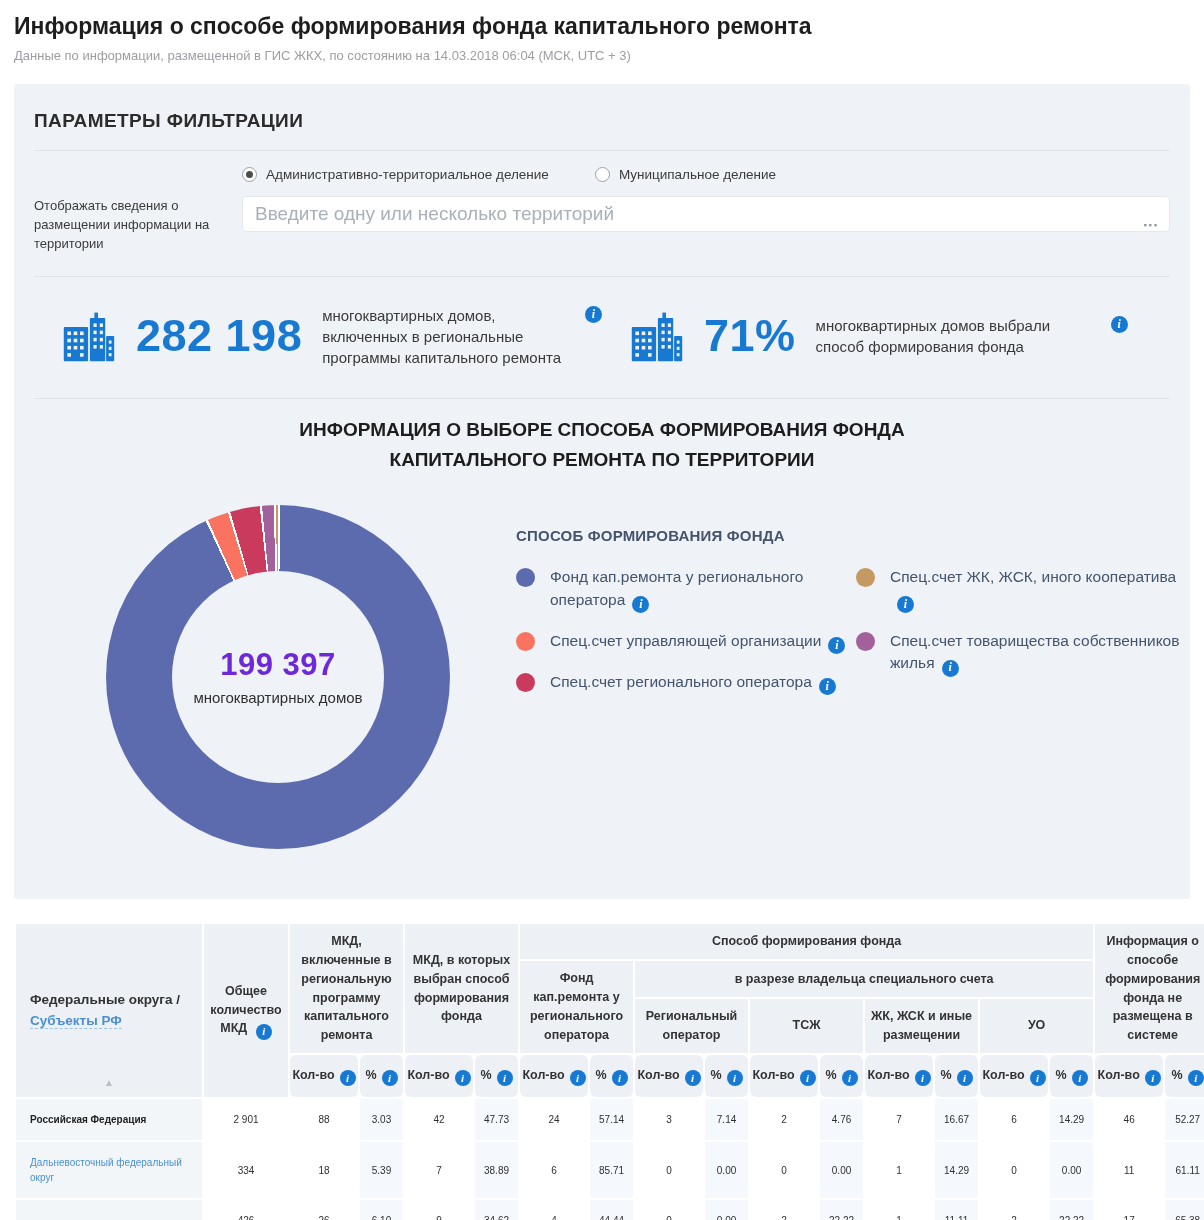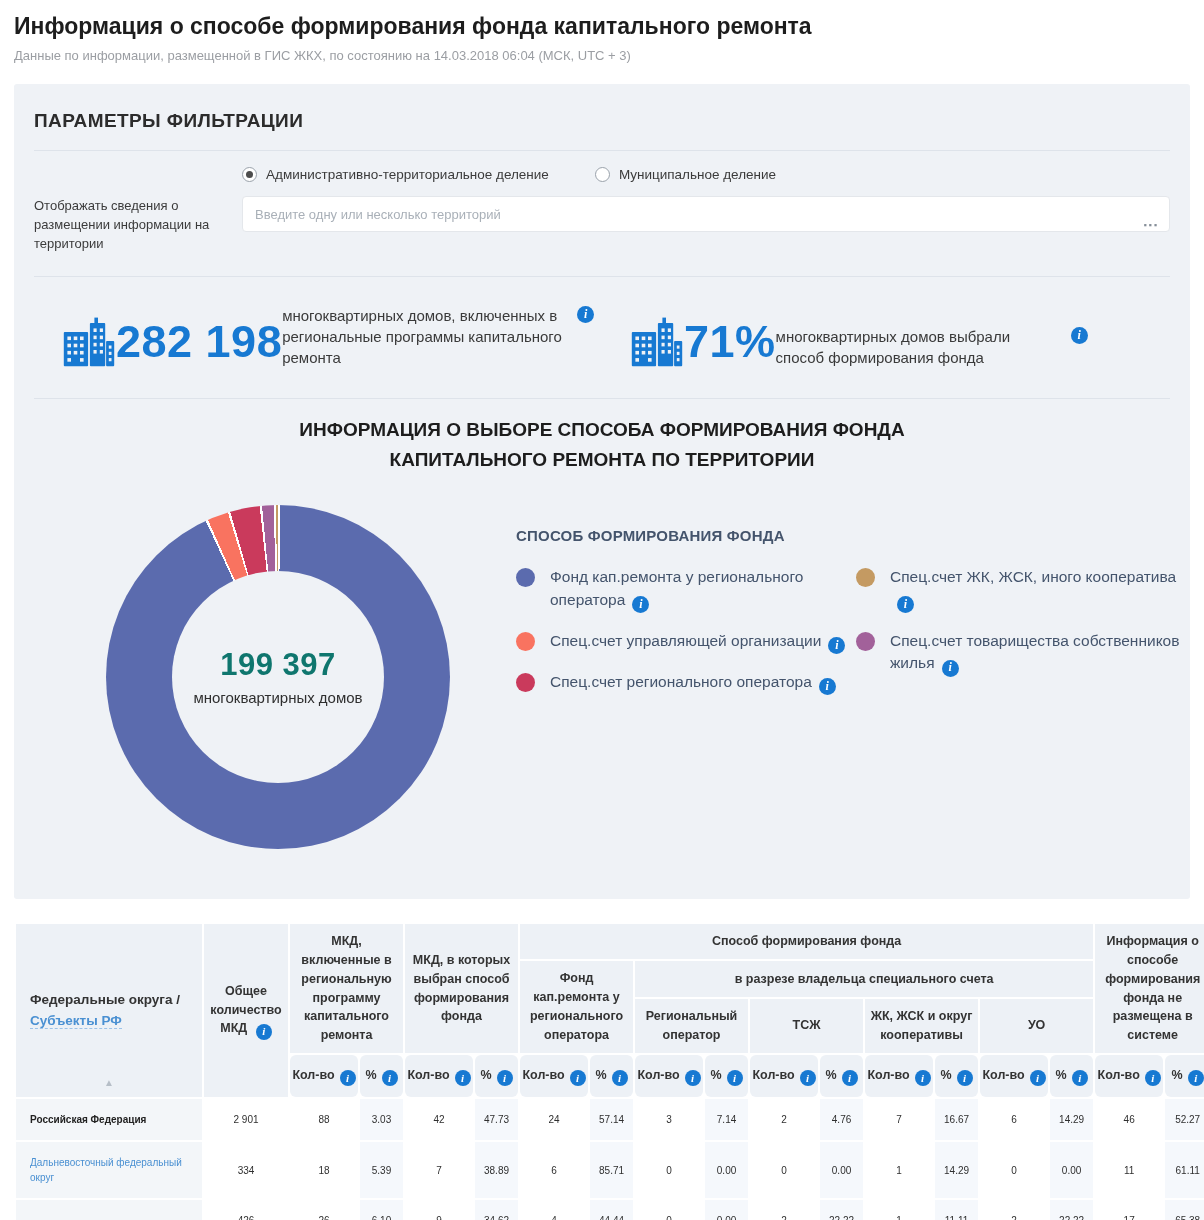--- a/index.html
+++ b/index.html
@@ -21,46 +21,46 @@
 
   .filter-grid { display:grid; grid-template-columns:208px 1fr; row-gap:14px; padding-bottom:6px; }
   .radio-row { grid-column:2; display:flex; gap:46px; align-items:center; }
   .radio { display:inline-flex; align-items:flex-start; gap:9px; cursor:pointer; font-size:13.5px; color:#3b3b3b; }
   .rb { width:15px; height:15px; border-radius:50%; border:1px solid #9aa2ab; background:#fff; position:relative; flex:none; }
   .rb.on::after { content:""; position:absolute; inset:3px; border-radius:50%; background:#4d4d4d; }
   .territory-label { font-size:13px; color:#3b3b3b; line-height:1.45; padding-top:1px; }
   .territory-box { position:relative; }
   .territory-box input {
     width:100%; height:36px; border:1px solid #e4e7eb; border-radius:4px; background:#fff;
-    font-family:"Liberation Sans",sans-serif; font-size:13px; color:#333; padding:0 44px 0 12px;
+    font-family:"Liberation Sans",sans-serif; font-size:19px; color:#333; padding:0 44px 0 12px;
   }
   .territory-box input::placeholder { color:#a9b0b8; }
   .ellipsis-btn { position:absolute; right:11px; top:50%; transform:translateY(-50%);
     font-size:9px; letter-spacing:2px; color:#858e98; cursor:pointer; line-height:1; }
 
   
   .stats-row { display:flex; padding:12px 0 14px; }
-  .stat { flex:1; display:flex; align-items:flex-end; padding-left:28px; }
+  .stat { flex:1; display:flex; align-items:center; gap:20px; padding-left:28px; }
   .stat-icon { width:54px; height:54px; flex:none; color:#1779d2; }
   .stat-number { font-size:45px; font-weight:bold; color:#1779d2; letter-spacing:.5px; white-space:nowrap; }
   .stat-desc { font-size:15px; color:#3a3a3a; line-height:1.4; max-width:312px; position:relative; padding-right:28px; }
   .info { display:inline-flex; width:17px; height:17px; border-radius:50%; background:#1779d2; color:#fff;
     font-family:"Liberation Serif", serif; font-style:italic; font-weight:bold; font-size:12px;
     align-items:center; justify-content:center; flex:none; cursor:pointer; vertical-align:-3px; }
   .stat-desc .info { position:absolute; top:1px; right:0; }
 
   
   .chart-title { text-align:center; font-size:19px; font-weight:bold; color:#1d1d1d;
     line-height:1.6; max-width:700px; margin:14px auto 30px; }
   .chart-flex { display:flex; gap:66px; padding:0 60px 46px 72px; }
   .donut-wrap { width:344px; height:344px; position:relative; flex:none; }
   .donut { width:100%; height:100%; border-radius:50%; }
   .donut-hole { position:absolute; inset:66px; border-radius:50%; background:#eff2f6;
     display:flex; flex-direction:column; align-items:center; justify-content:center; text-align:center; }
-  .donut-value { font-size:31px; font-weight:bold; color:#0f766e; letter-spacing:.5px; }
+  .donut-value { font-size:31px; font-weight:bold; color:#6d28d9; letter-spacing:.5px; }
   .donut-sub { font-size:15px; color:#2f2f2f; line-height:1.35; margin-top:5px; width:170px; }
 
   .legend { flex:1; padding-top:22px; }
   .legend-title { font-size:15px; font-weight:bold; color:#44546c; margin-bottom:22px; letter-spacing:.2px; }
   .legend-cols { display:flex; }
   .legend-col { width:340px; }
   .legend-item { display:flex; gap:15px; margin-bottom:17px; font-size:15.5px; color:#44546c; line-height:1.45; }
   .legend-dot { width:19px; height:19px; border-radius:50%; flex:none; margin-top:2px; }
   .legend-text .info { margin-left:7px; }
 
@@ -275,21 +275,21 @@
           <th colspan="10">Способ формирования фонда</th>
           <th rowspan="3" colspan="2">Информация о способе формирования фонда не размещена в системе</th>
         </tr>
         <tr>
           <th rowspan="2" colspan="2">Фонд кап.ремонта у регионального оператора</th>
           <th colspan="8">в разрезе владельца специального счета</th>
         </tr>
         <tr>
           <th colspan="2">Региональный оператор</th>
           <th colspan="2">ТСЖ</th>
-          <th colspan="2">ЖК, ЖСК и округ кооперативы</th>
+          <th colspan="2">ЖК, ЖСК и иные размещении</th>
           <th colspan="2">УО</th>
         </tr>
         <tr id="subheader-row">
             <th class="sub-count">Кол-во<span class="info">i</span></th>
             <th class="sub-pct">%<span class="info">i</span></th>
             <th class="sub-count">Кол-во<span class="info">i</span></th>
             <th class="sub-pct">%<span class="info">i</span></th>
             <th class="sub-count">Кол-во<span class="info">i</span></th>
             <th class="sub-pct">%<span class="info">i</span></th>
             <th class="sub-count">Кол-во<span class="info">i</span></th>

